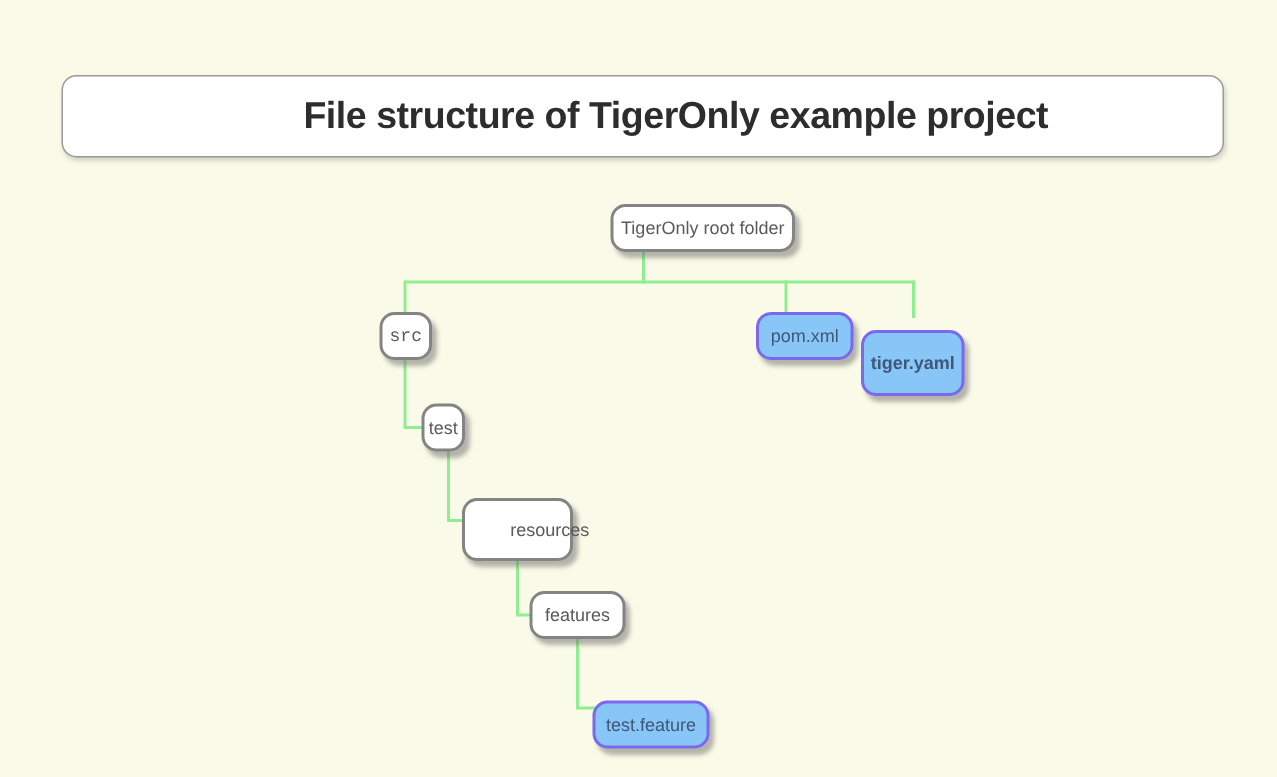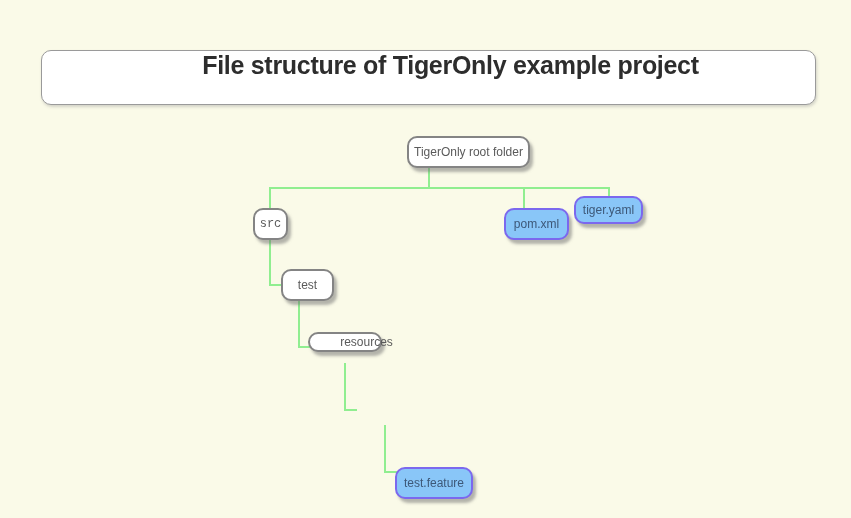--- a/index.html
+++ b/index.html
@@ -26,21 +26,21 @@
     background: var(--page-bg);
     overflow: hidden;
   }
   .title-box {
     position: absolute;
     left: 41px; top: 50px;
     width: 775px; height: 55px;
     background: var(--title-box-bg);
     border: 1.5px solid var(--title-box-border);
     border-radius: 10px;
-    display: flex; align-items: flex-start; justify-content: center;
+    display: flex; align-items: center; justify-content: center;
     box-shadow: 1px 2px 3px rgba(140,140,140,0.35);
     padding-left: 44px;
   }
   .title-box .title-text {
     font-size: 25px;
     font-weight: 700;
     letter-spacing: -0.3px;
     color: var(--title-text);
   }
   svg.connectors {
@@ -92,22 +92,23 @@
     <polyline points="345,363 345,410 357,410"></polyline>
     <polyline points="385,425 385,472 399,472"></polyline>
   </svg>
 
   <div class="node folder" style="left:367px; top:136px; width:123px; height:32px;margin-left:40px;">TigerOnly root folder</div>
 
   <div class="node folder" style="left:253px; top:208px; width:35px; height:32px;font-family:Liberation Mono, monospace;">src</div>
 
   <div class="node file" style="left:484px; top:208px; width:65px; height:32px;margin-left:20px;">pom.xml</div>
 
-  <div class="node file" style="left:574px; top:196px; width:69px; height:28px;">tiger.yaml</div>
+  <div class="node file" style="left:574px; top:220px; width:69px; height:44px;font-weight:bold;">tiger.yaml</div>
 
-  <div class="node folder" style="left:281px; top:269px; width:53px; height:32px;">test</div>
+  <div class="node folder" style="left:281px; top:269px; width:29px; height:32px;">test</div>
 
-  <div class="node folder" style="left:308px; top:332px; width:74px; height:20px;padding-left:43px;">resources</div>
+  <div class="node folder" style="left:308px; top:332px; width:74px; height:42px;padding-left:43px;">resources</div>
 
+  <div class="node folder" style="left:353px; top:394px; width:64px; height:32px;">features</div>
 
   <div class="node file" style="left:395px; top:456px; width:78px; height:32px;margin-top:11px;">test.feature</div>
 
 </div>
 
 </body></html>

